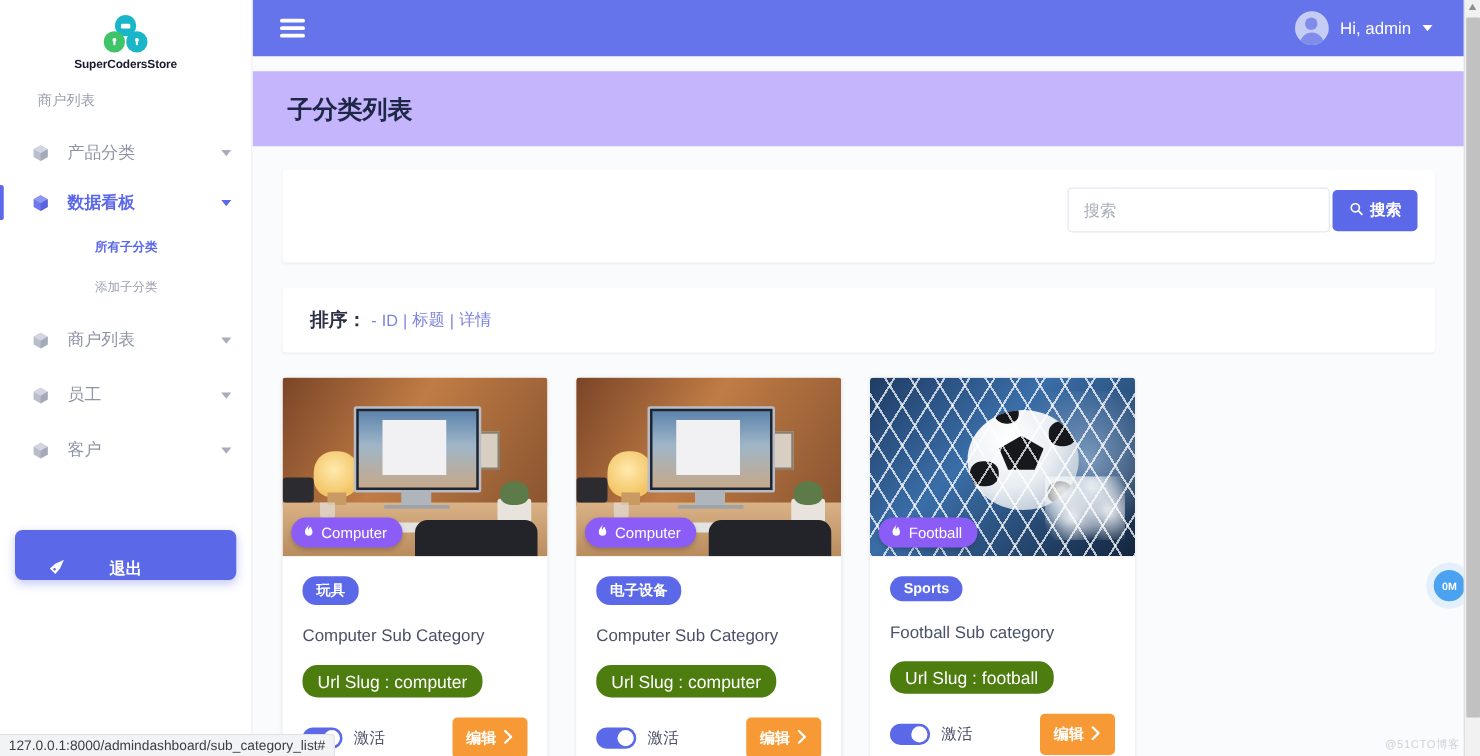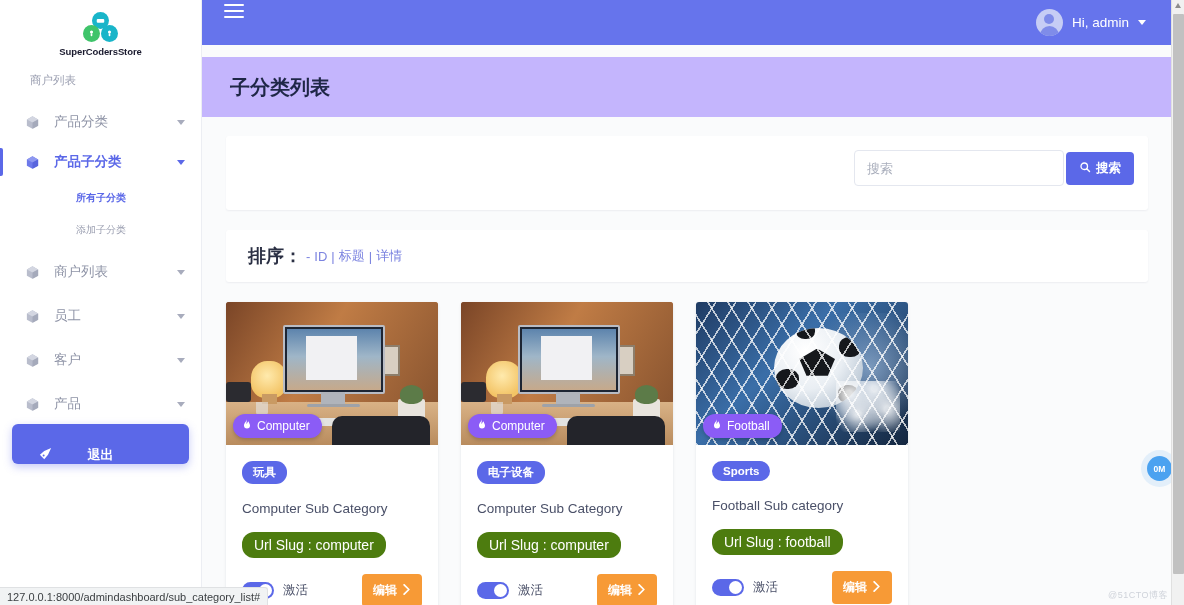--- a/index.html
+++ b/index.html
@@ -50,21 +50,21 @@
     display: flex; align-items: flex-end; justify-content: center; gap: 8px;
     font-size: 13px; font-weight: bold; cursor: pointer; box-shadow: 0 3px 8px rgba(91,104,232,.35);
     position: relative;
   }
   .logout-btn .tagico { position: absolute; left: 26px; }
 
   
   #content { position: absolute; left: 202px; top: 0; width: 982px; height: 605px; background: #fafbfc; }
   #topbar {
     position: absolute; left: 0; top: 0; width: 970px; height: 45px; background: #6674ec;
-    display: flex; justify-content: space-between; padding: 0 16px 0 22px;
+    display: flex; align-items: center; justify-content: space-between; padding: 0 16px 0 22px;
   }
   .hamburger { width: 20px; cursor: pointer; }
   .hamburger span { display: block; height: 2.5px; background: #fff; border-radius: 2px; margin: 3.5px 0; }
   .user-box { display: flex; align-items: center; gap: 9px; cursor: pointer; margin-right: 10px; }
   .avatar {
     width: 27px; height: 27px; border-radius: 50%; background: #c6cdf5;
     position: relative; overflow: hidden;
   }
   .avatar .head { position: absolute; width: 10px; height: 10px; border-radius: 50%; background: #7f8ce9; left: 8.5px; top: 5px; }
   .avatar .body { position: absolute; width: 19px; height: 11px; border-radius: 10px 10px 0 0; background: #7f8ce9; left: 4px; top: 17px; }
@@ -86,21 +86,21 @@
     padding: 0 12px; font-size: 13px; color: #555; outline: none; background:#fff;
   }
   .search-input::placeholder { color: #a8adbb; }
   .search-btn {
     margin-left: 2px; height: 33px; padding: 0 13px; border: none; border-radius: 4px;
     background: #5b68e8; color: #fff; font-size: 12.5px; font-weight: bold; cursor: pointer;
     display: flex; align-items: center; gap: 5px; margin-top: 2px;
   }
 
   #sort-card { position: absolute; left: 24px; top: 230px; width: 922px; height: 52px; display: flex; align-items: center; padding-left: 22px; }
-  .sort-label { font-size: 18px; font-weight: bold; color: #2b3044; }
+  .sort-label { font-size: 15px; font-weight: bold; color: #2b3044; }
   .sort-sep { font-size: 13px; color: #7b83e0; margin: 0 4px; }
   .sort-link { font-size: 13px; color: #7b83e0; text-decoration: none; cursor: pointer; }
 
   
   .cards { position: absolute; left: 24px; top: 302px; display: flex; gap: 23px; }
   .card { width: 212px; background: #fff; border-radius: 3px; box-shadow: 0 1px 3px rgba(20,25,60,.10); overflow: hidden; }
   .card-img { position: relative; height: 143px; overflow: hidden; }
   .badge-img {
     position: absolute; left: 7px; bottom: 7px; height: 24px; padding: 0 12px 0 9px;
     background: #8b5cf6; color: #fff; border-radius: 14px; font-size: 12px;
@@ -233,21 +233,21 @@
       </div>
 
       <div class="nav-item active">
         <span class="ico">
           <svg width="15" height="15" viewBox="0 0 24 24">
               <path d="M12 2 3 7v10l9 5 9-5V7z" fill="#6d79ea"></path>
               <path d="M12 2 3 7l9 5 9-5z" fill="#8e98f0"></path>
               <path d="M12 12v10l9-5V7z" fill="#5965dd"></path>
             </svg>
         </span>
-        <span>产品子分类</span>
+        <span>数据看板</span>
         <span class="caret"></span>
       </div>
 
       <div class="nav-sub active">
         <span>所有子分类</span>
       </div>
       <div class="nav-sub">
         <span>添加子分类</span>
       </div>
 
@@ -280,31 +280,20 @@
           <svg width="15" height="15" viewBox="0 0 24 24">
               <path d="M12 2 3 7v10l9 5 9-5V7z" fill="#b9bdcc"></path>
               <path d="M12 2 3 7l9 5 9-5z" fill="#d3d6e1"></path>
               <path d="M12 12v10l9-5V7z" fill="#a5aabb"></path>
             </svg>
         </span>
         <span>客户</span>
         <span class="caret"></span>
       </div>
 
-      <div class="nav-item" style="margin-top:4px">
-        <span class="ico">
-          <svg width="15" height="15" viewBox="0 0 24 24">
-              <path d="M12 2 3 7v10l9 5 9-5V7z" fill="#b9bdcc"></path>
-              <path d="M12 2 3 7l9 5 9-5z" fill="#d3d6e1"></path>
-              <path d="M12 12v10l9-5V7z" fill="#a5aabb"></path>
-            </svg>
-        </span>
-        <span>产品</span>
-        <span class="caret"></span>
-      </div>
     </div>
 
     <div class="logout-wrap">
       <div class="logout-btn">
         <span class="tagico">
           <svg width="15" height="15" viewBox="0 0 24 24">
               <path d="M21 3 10 8 3 14l7 7 6-7z" fill="#fff"></path>
               <circle cx="9" cy="15" r="1.6" fill="#5b68e8"></circle>
             </svg>
         </span>

